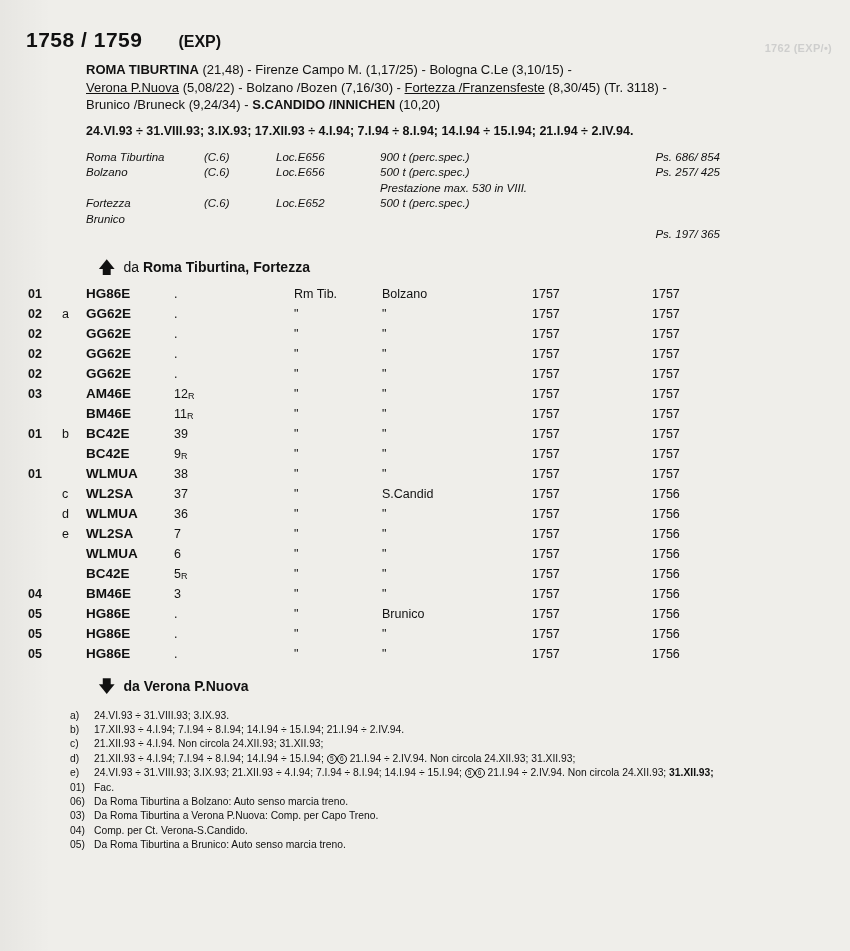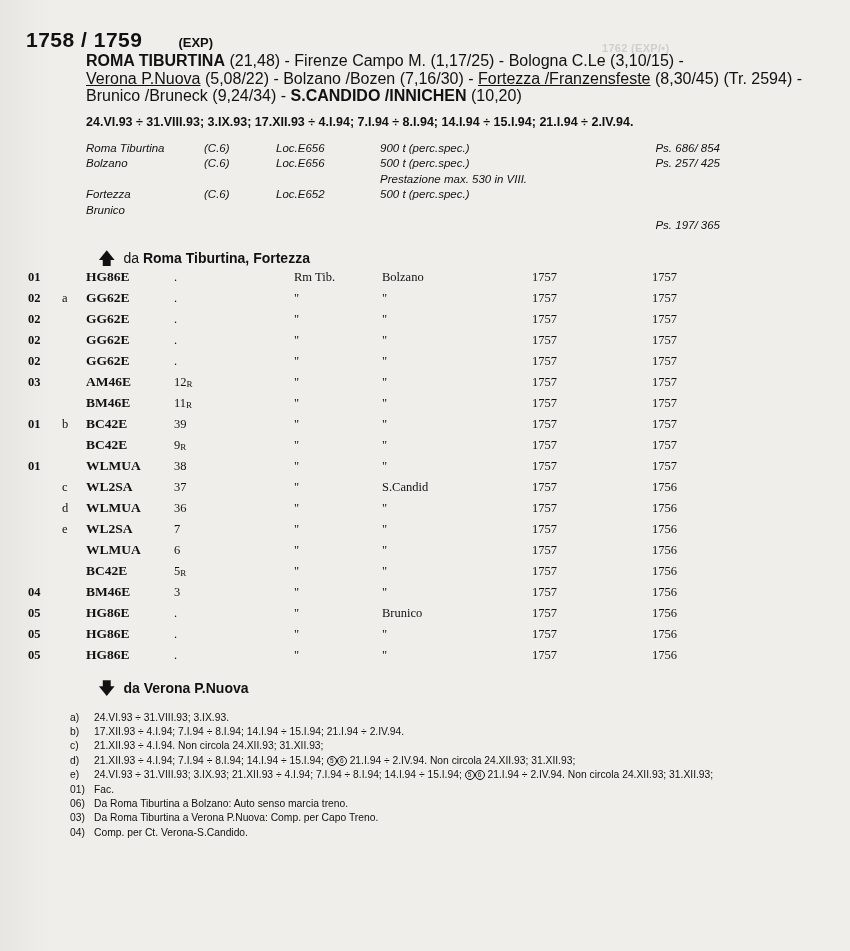--- a/index.html
+++ b/index.html
@@ -27,20 +27,21 @@
   }
   
   .bleed {
     position: absolute;
     right: 18px;
     top: 38px;
     width: 230px;
     color: rgba(90,95,105,0.22);
     font-size: 11px;
     line-height: 20px;
+    text-align: right;
     pointer-events: none;
     font-weight: bold;
     letter-spacing: .3px;
   }
   .bleed-mid {
     position: absolute;
     left: 120px;
     top: 300px;
     width: 420px;
     color: rgba(90,95,105,0.14);
@@ -65,27 +66,27 @@
     display: flex;
     align-items: baseline;
     gap: 36px;
   }
   .train-no {
     font-size: 21px;
     font-weight: bold;
     letter-spacing: .5px;
   }
   .exp {
+    font-size: 16px;
+    font-weight: bold;
+  }
+  .route {
+    margin-top: 9px;
+    margin-left: 60px;
     font-size: 13px;
-    font-weight: bold;
-  }
-  .route {
-    margin-top: 0;
-    margin-left: 60px;
-    font-size: 16px;
     line-height: 17.5px;
     text-align: justify;
     max-width: 760px;
   }
   .route b { font-weight: bold; }
   .u { text-decoration: underline; }
   .route .line { display: block; }
 
   .dates {
     margin-top: 9px;
@@ -125,24 +126,24 @@
   }
   .arrow-up, .arrow-dn {
     font-size: 17px;
     line-height: 1;
     font-weight: normal;
   }
   .sec .lbl-norm { font-weight: normal; }
 
   
   table.main {
+    margin-top: 8px;
     border-collapse: collapse;
     width: 100%;
     font-size: 13px;
-    font-family: Liberation Serif, serif;
   }
   table.main td {
     padding: 2.5px 0 2.5px 0;
     vertical-align: baseline;
     white-space: nowrap;
   }
   .col-no    { width: 34px; padding-left: 2px !important; font-weight: bold; font-size: 12.5px; }
   .col-note  { width: 24px; font-size: 12.5px; }
   .col-type  { width: 88px; font-weight: bold; font-size: 13.5px; }
   .col-qty   { width: 120px; font-size: 12.5px; }
@@ -168,21 +169,21 @@
     font-size: 10.3px;
     line-height: 13.4px;
   }
   .notes .n {
     display: flex;
     gap: 6px;
     margin-bottom: 1px;
   }
   .notes .k { width: 18px; flex: 0 0 18px; }
   .notes .v { flex: 1 1 auto; }
-  .notes .v2 { text-indent: 0; }
+  .notes .v2 { text-indent: 0; font-weight: bold; }
   .circ {
     display: inline-block;
     border: 1px solid #111;
     border-radius: 50%;
     width: 8px;
     height: 8px;
     line-height: 8px;
     font-size: 6.5px;
     text-align: center;
     position: relative;
@@ -214,21 +215,21 @@
       <span>Bologna  C.Le</span>
       <span>(3,10/15)</span> -
     </span>
     <span class="line">
       <span class="u">Verona P.Nuova</span>
       <span>(5,08/22)</span> -
       <span>Bolzano /Bozen</span>
       <span>(7,16/30)</span> -
       <span class="u">Fortezza /Franzensfeste</span>
       <span>(8,30/45)</span>
-      <span>(Tr. 2594)</span> -
+      <span>(Tr. 3118)</span> -
     </span>
     <span class="line">
       <span>Brunico /Bruneck</span>
       <span>(9,24/34)</span> -
       <b>S.CANDIDO /INNICHEN</b>
       <span>(10,20)</span>
     </span>
   </div>
 
   <div class="dates">24.VI.93 ÷  31.VIII.93;  3.IX.93;  17.XII.93 ÷  4.I.94;  7.I.94 ÷  8.I.94;  14.I.94 ÷  15.I.94;  21.I.94 ÷ 2.IV.94.</div>
@@ -529,15 +530,19 @@
       <span class="v">Da Roma Tiburtina a Bolzano: Auto senso marcia treno.</span>
     </div>
     <div class="n">
       <span class="k">03)</span>
       <span class="v">Da Roma Tiburtina a Verona P.Nuova: Comp. per Capo Treno.</span>
     </div>
     <div class="n">
       <span class="k">04)</span>
       <span class="v">Comp. per Ct. Verona-S.Candido.</span>
     </div>
+    <div class="n">
+      <span class="k">05)</span>
+      <span class="v">Da Roma Tiburtina a Brunico: Auto senso marcia treno.</span>
+    </div>
   </div>
 
 </div>
 
 </body></html>

